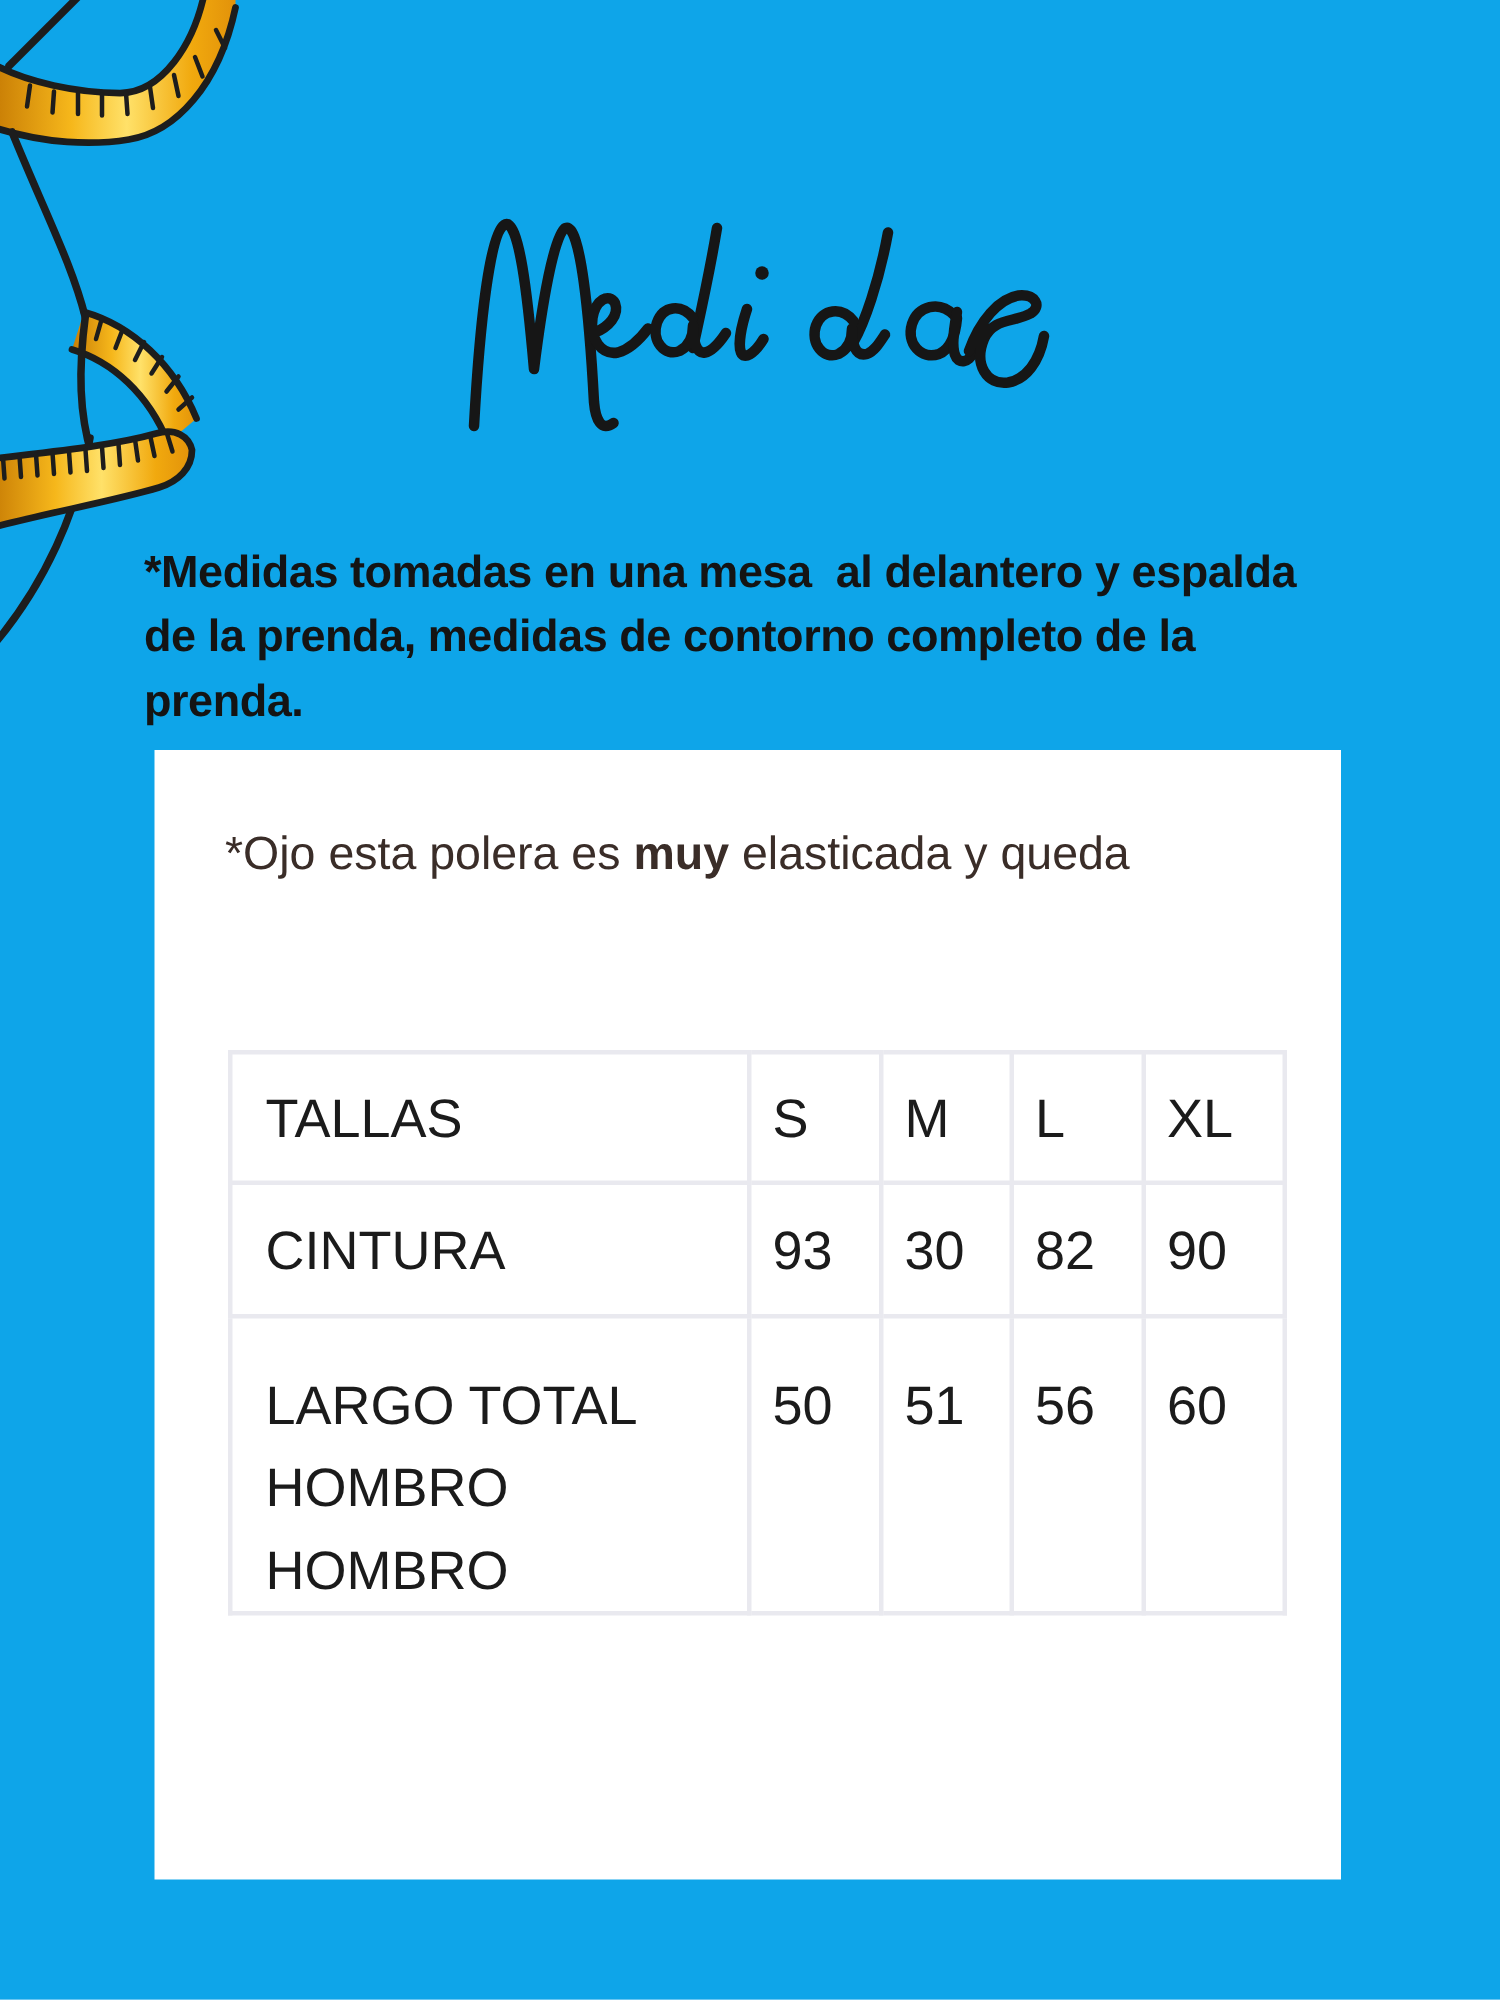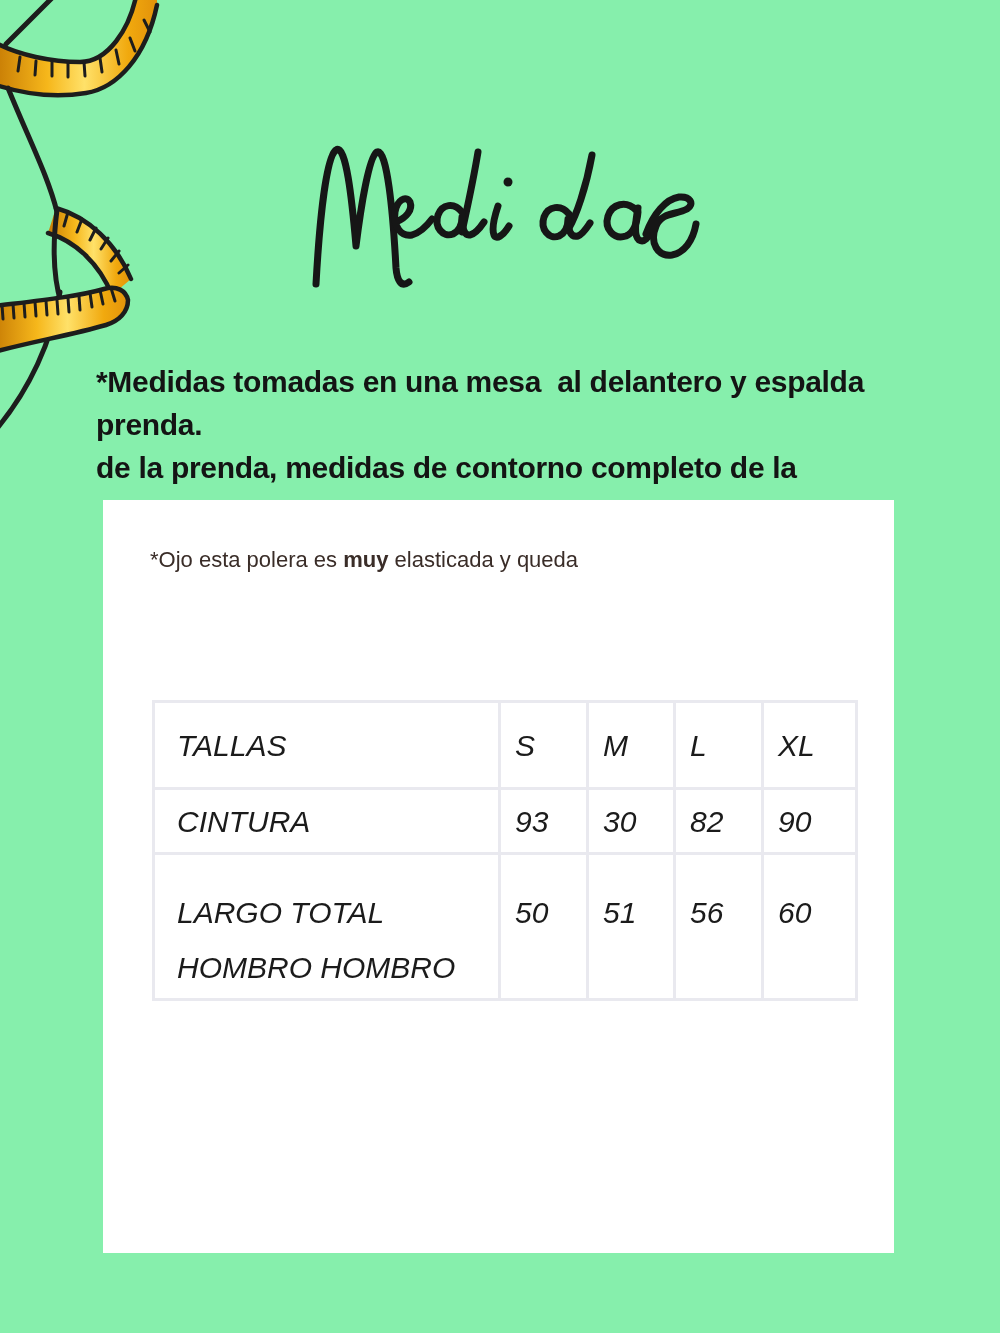--- a/index.html
+++ b/index.html
@@ -1,18 +1,18 @@
 <!DOCTYPE html>
 <html><head>
 <meta charset="utf-8">
 <style>
   html,body { margin:0; padding:0; }
   .page {
     position:relative; width:1000px; height:1333px;
-    background:#86efac; overflow:hidden;
+    background:#0ea5e9; overflow:hidden;
     font-family:"Liberation Sans", sans-serif;
   }
   .sr { position:absolute; width:1px; height:1px; overflow:hidden; clip:rect(0 0 0 0); white-space:nowrap; }
 
   
   .tape { position:absolute; left:0; top:0; }
 
   
   .title-svg { position:absolute; left:296px; top:128px; }
 
@@ -24,40 +24,40 @@
   }
   .intro span { display:block; white-space:pre; }
 
   
   .card {
     position:absolute; left:103px; top:500px; width:791px; height:753px;
     background:#ffffff;
   }
   .note {
     position:absolute; left:47px; top:10px; width:700px;
-    font-size:22px; line-height:56px; color:#3a2d28; font-weight:400;
+    font-size:31px; line-height:56px; color:#3a2d28; font-weight:400;
   }
   .note .b { font-weight:700; }
   .note span { white-space:pre; }
   .note .line { display:block; }
 
   
   .size-table {
     position:absolute; left:49px; top:200px; width:703px;
     border-collapse:collapse; table-layout:fixed; background:#ffffff;
   }
   .size-table th, .size-table td {
-    border:3px solid #e9e9ef; font-size:30px; font-weight:400;
+    border:3px solid #e9e9ef; font-size:36px; font-weight:400;
     color:#1b1b1b; text-align:left; vertical-align:middle;
-    padding:0 6px 0 14px; line-height:55px; overflow:hidden;font-style:italic;
+    padding:0 6px 0 14px; line-height:55px; overflow:hidden;
   }
   .size-table .lbl { padding-left:22px; }
   .size-table tr.r-head  { height:87px; }
   .size-table tr.r-busto { height:86px; }
-  .size-table tr.r-cint  { height:65px; }
+  .size-table tr.r-cint  { height:89px; }
   .size-table tr.r-cad   { height:86px; }
   .size-table tr.r-largo { height:146px; }
   .size-table tr.r-largo th, .size-table tr.r-largo td {
     vertical-align:top; padding-top:30px; line-height:55px;
   }
 </style>
 </head>
 <body>
 
 <div class="page">
@@ -119,22 +119,22 @@
         <path d="M340,82 C330,72 316,76 312,88 C308,101 318,112 330,108 C337,105 341,96 342,84"></path>
         <path d="M342,80 C339,96 338,108 343,112 C348,115 354,109 352,104"></path>
 
         <path d="M350,106 C357,86 370,71 383,69 C394,68 399,76 391,81 C380,87 366,84 360,98 C353,115 362,129 376,127 C388,125 397,113 400,96"></path>
       </g>
     </svg>
   </div>
 
   <p class="intro">
     <span>*Medidas tomadas en una mesa  al delantero y espalda</span>
+    <span>de la prenda, medidas de contorno completo de la</span>
     <span>prenda.</span>
-    <span>de la prenda, medidas de contorno completo de la</span>
   </p>
 
   <div class="card">
 
     <p class="note">
       <span class="line"><span>*Ojo esta polera es </span><span class="b">muy</span><span> elasticada y queda</span></span>
     </p>
 
     <table class="size-table">
       <colgroup>

